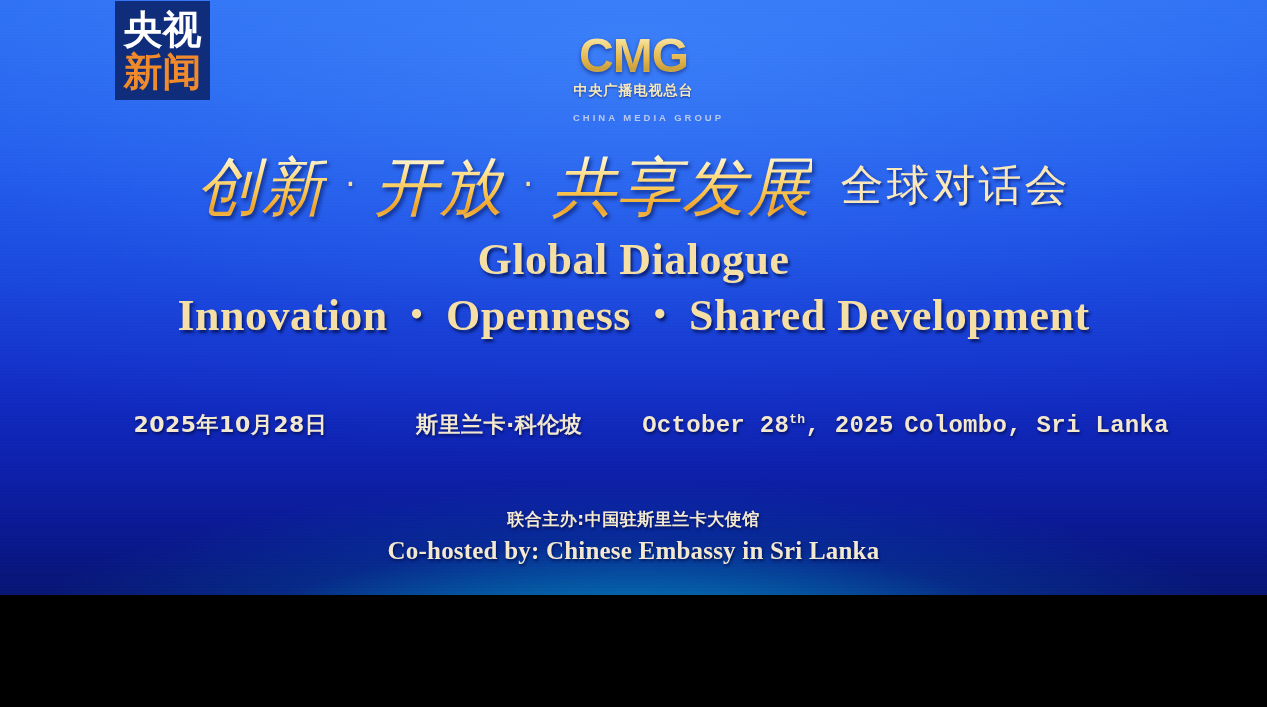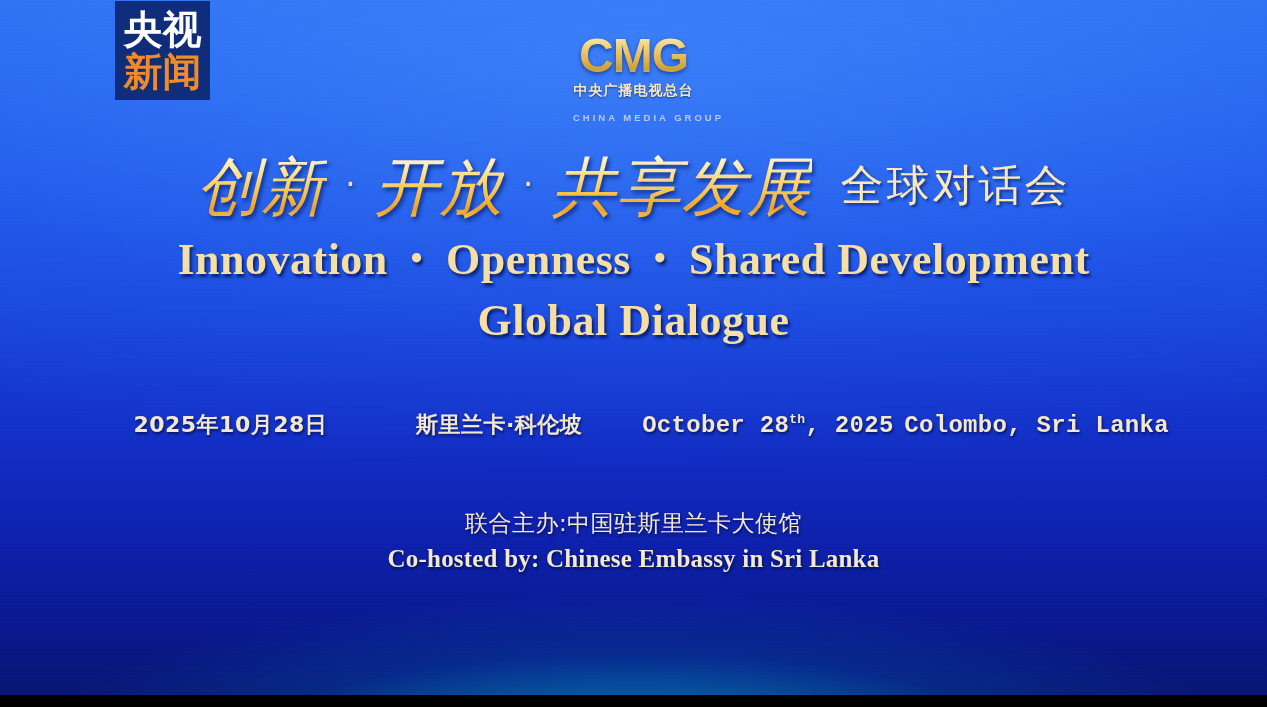--- a/index.html
+++ b/index.html
@@ -3,21 +3,21 @@
 <meta charset="utf-8">
 <style>
   html, body {
     margin: 0;
     padding: 0;
     background: #000;
   }
   #stage {
     position: relative;
     width: 1267px;
-    height: 695px;
+    height: 595px;
     overflow: hidden;
     font-family: "Liberation Sans", sans-serif;
     background:
       radial-gradient(ellipse 900px 260px at 50% 112%, rgba(0,210,235,0.95) 0%, rgba(0,170,215,0.55) 26%, rgba(0,110,190,0.22) 48%, rgba(0,60,160,0.0) 72%),
       radial-gradient(ellipse 1400px 520px at 50% 8%, rgba(70,140,255,0.55) 0%, rgba(40,100,245,0.18) 55%, rgba(20,60,220,0) 80%),
       linear-gradient(180deg,
         #2f72f4 0%,
         #2a6bf1 10%,
         #2360ec 22%,
         #1d53e6 34%,
@@ -227,22 +227,22 @@
   
   .cohost {
     position: absolute;
     left: 0; right: 0;
     top: 508px;
     text-align: center;
     z-index: 4;
   }
   .cohost-cn {
     font-family: "DejaVu Sans", "Liberation Sans", sans-serif;
-    font-weight: 400;
-    font-size: 23px;
+    font-weight: 700;
+    font-size: 17px;
     letter-spacing: .5px;
     color: #f3e8d0;
     text-shadow: 1px 2px 3px rgba(0,12,70,0.8);
   }
   .cohost-en {
     margin-top: 6px;
     font-family: "Liberation Serif", "DejaVu Serif", serif;
     font-weight: 700;
     font-size: 25px;
     letter-spacing: .2px;
@@ -269,28 +269,28 @@
   <div class="headline-cn">
     <span class="gold-big">创新</span>
     <span class="gold-dot">·</span>
     <span class="gold-big">开放</span>
     <span class="gold-dot">·</span>
     <span class="gold-big">共享发展</span>
     <span class="gold-sub">全球对话会</span>
   </div>
 
   <div class="headline-en">
+    <div class="line">Global Dialogue</div>
     <div class="line">
       <span>Innovation</span>
       <span class="bullet">•</span>
       <span>Openness</span>
       <span class="bullet">•</span>
       <span>Shared Development</span>
     </div>
-    <div class="line">Global Dialogue</div>
   </div>
 
   <div class="meta-row">
     <div class="meta-cell meta-cn">2025年10月28日</div>
     <div class="meta-cell meta-cn">斯里兰卡·科伦坡</div>
     <div class="meta-cell meta-en">
       <span>October 28</span><sup>th</sup><span>, 2025</span>
     </div>
     <div class="meta-cell meta-en">Colombo, Sri Lanka</div>
   </div>

